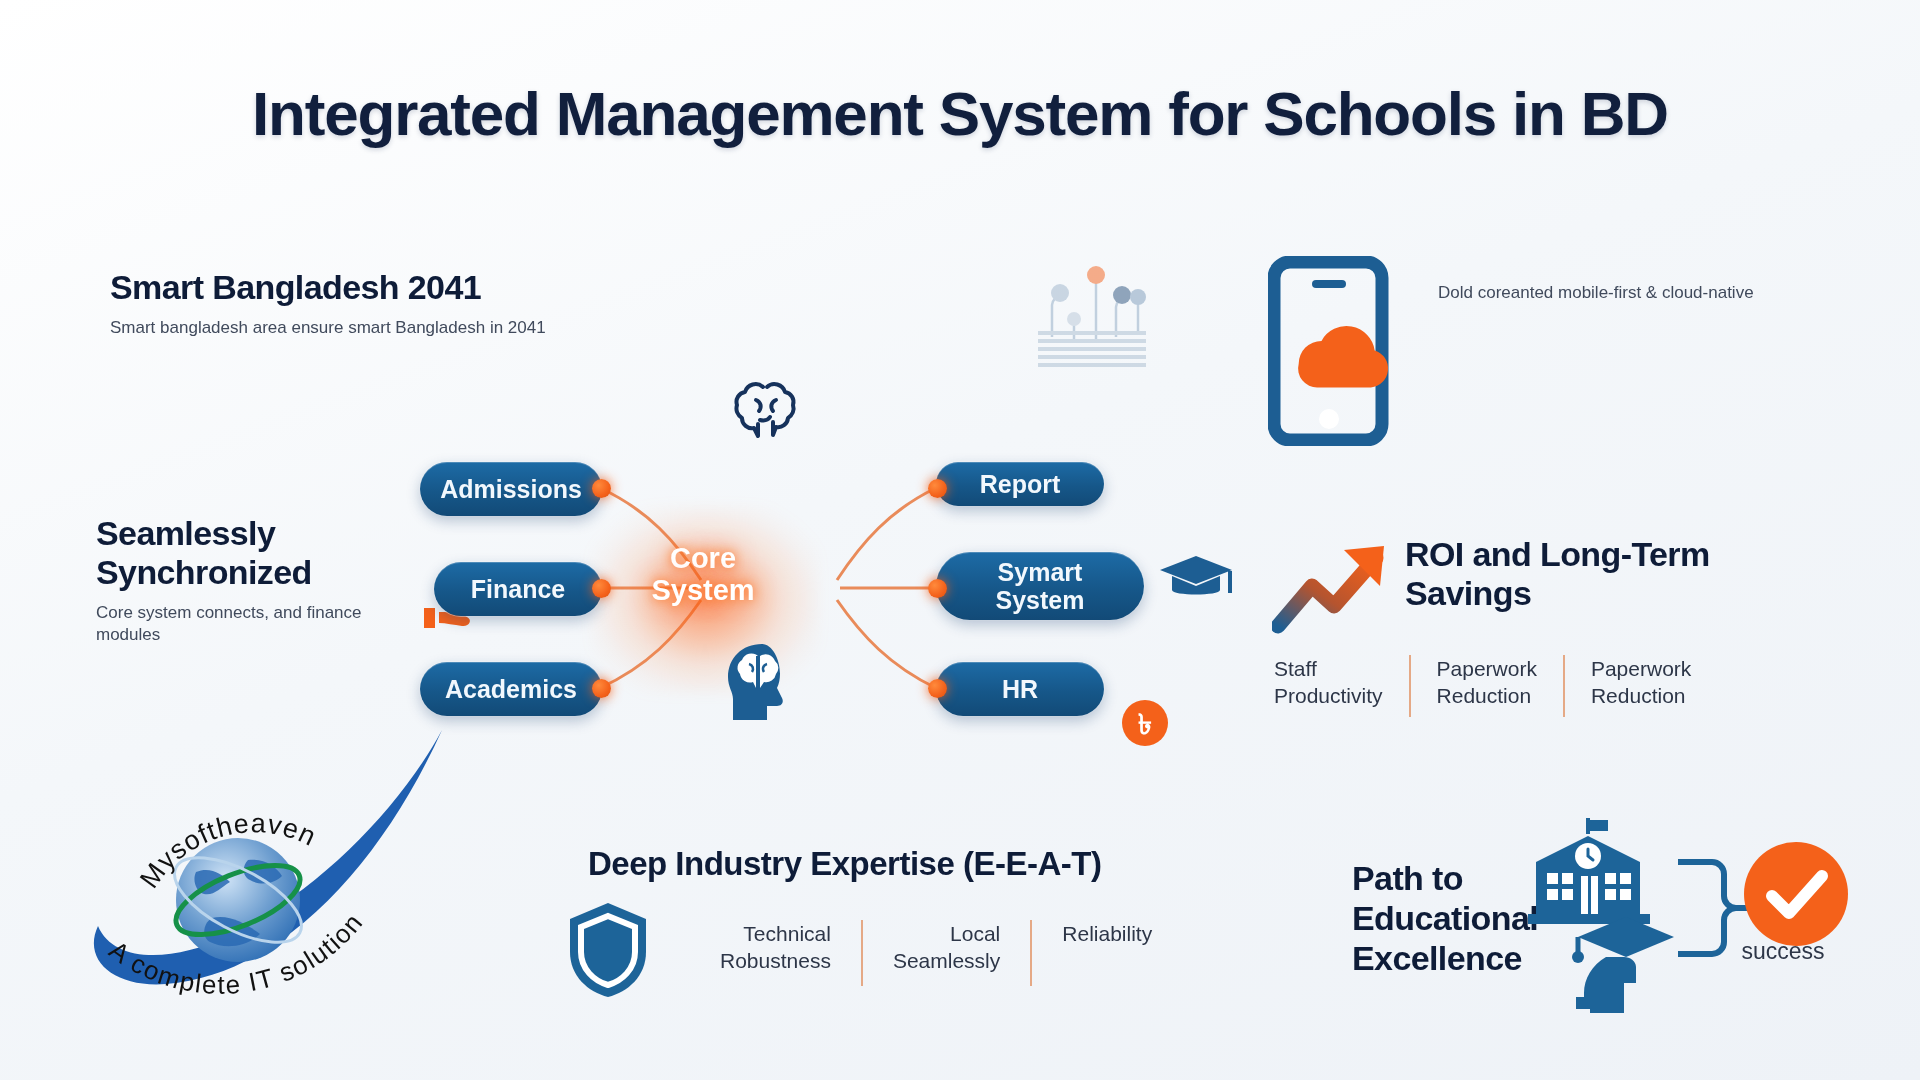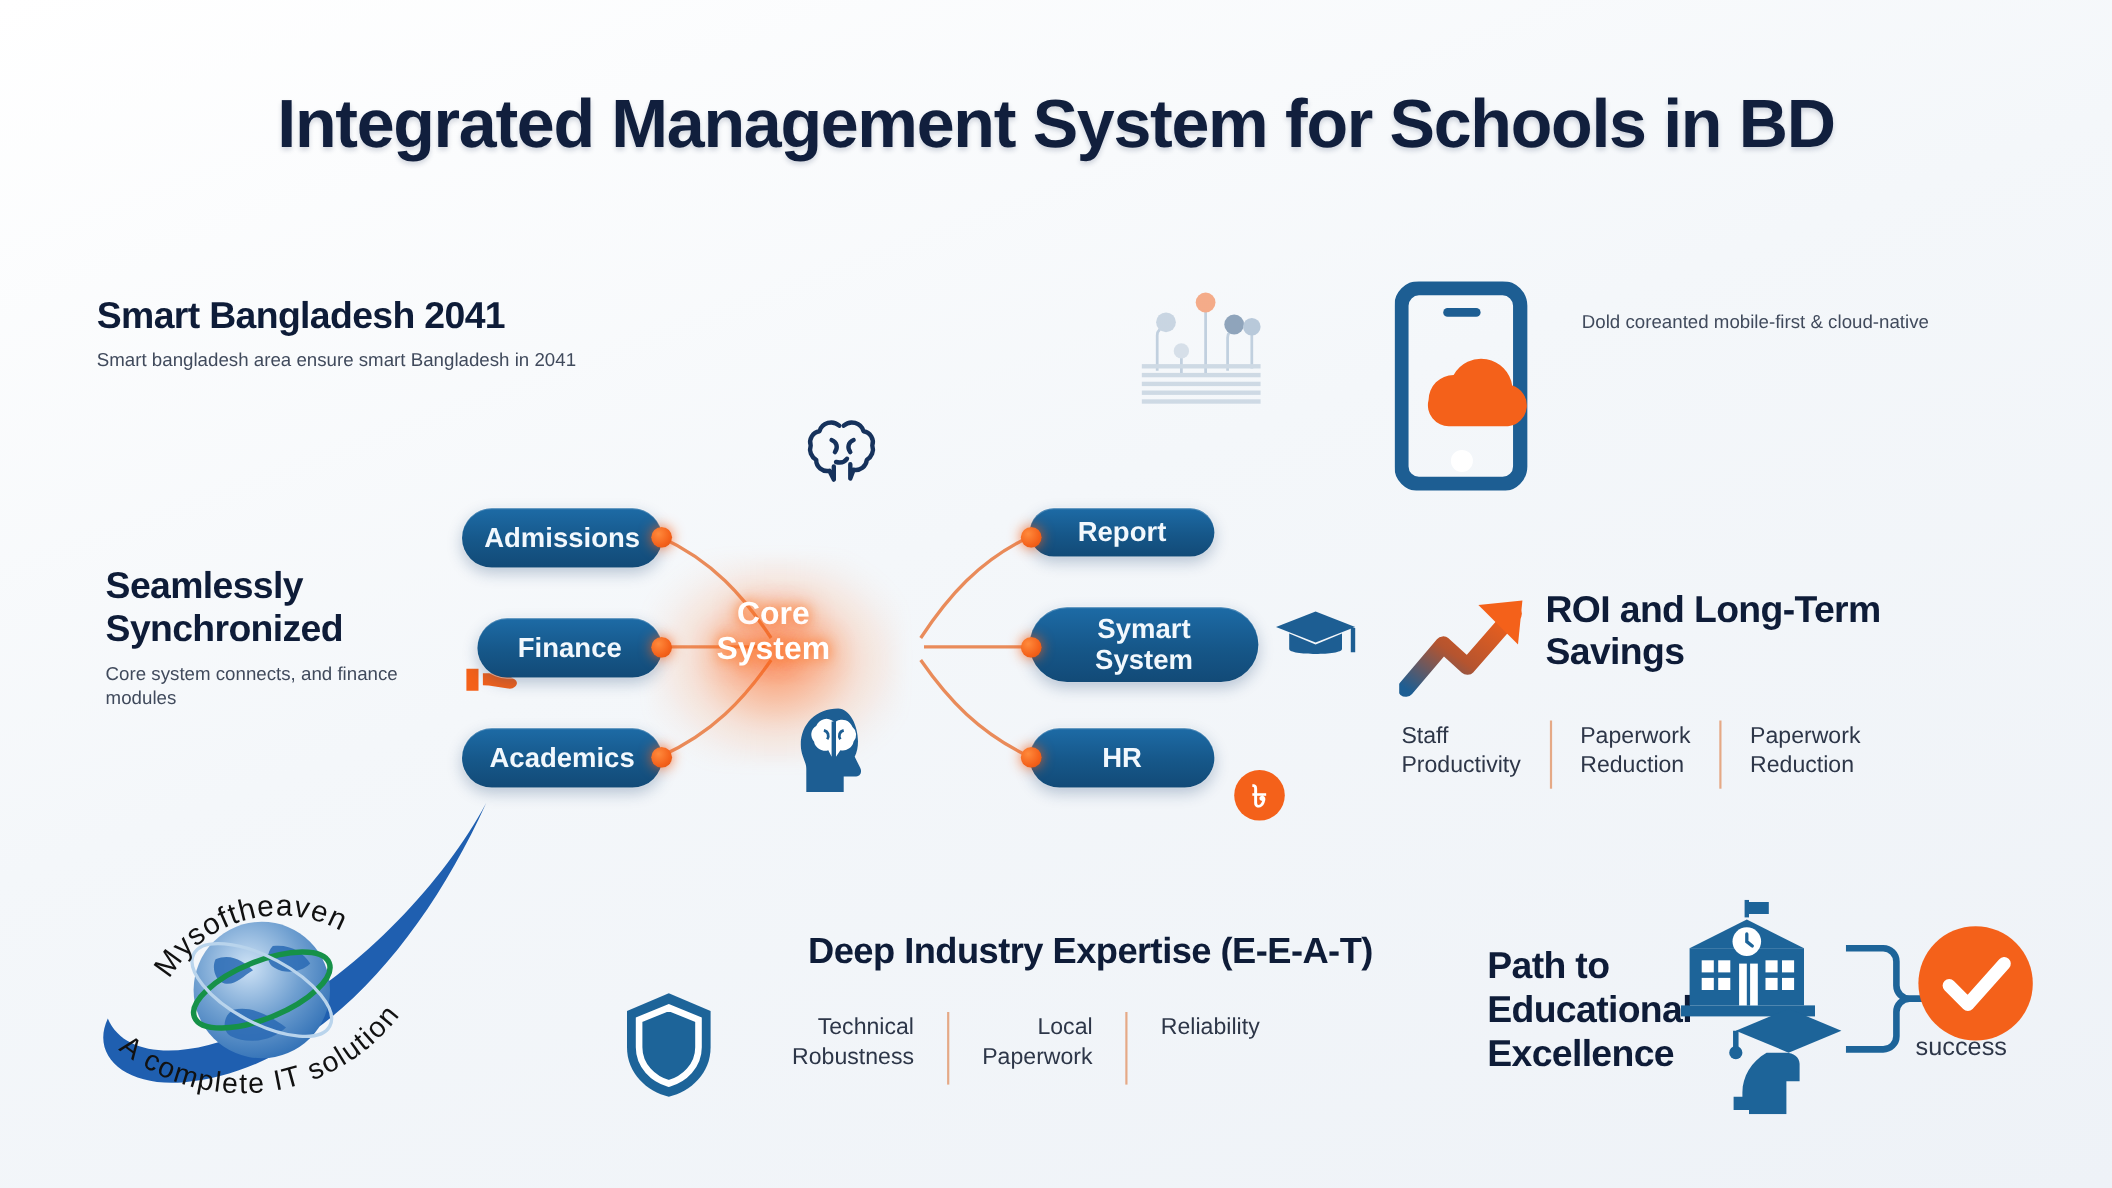--- a/index.html
+++ b/index.html
@@ -28,21 +28,21 @@
   .blk h2{
     margin:0;font-size:34px;font-weight:bold;line-height:1.14;
     color:#0e1c38;letter-spacing:-.6px;
   }
   .blk p{
     margin:10px 0 0;font-size:17px;line-height:1.35;
     color:#404a5c;font-weight:normal;
   }
 
   
-  #smart-bd{left:88px;top:268px;width:470px;}
+  #smart-bd{left:110px;top:268px;width:470px;}
 
   
   #seamless{left:96px;top:514px;width:330px;}
 
   
   #mobile{left:1438px;top:272px;width:400px;}
 
   
   #roi{left:1405px;top:535px;width:420px;}
   .stats{
@@ -50,21 +50,21 @@
   }
   .stat{
     font-size:21px;line-height:1.3;color:#2d3648;
     padding:0 26px;white-space:pre-line;
   }
   .stat:first-child{padding-left:0;}
   .divider{width:2px;background:#e5a986;align-self:stretch;}
   #roi-stats{left:1274px;top:655px;height:62px;}
 
   
-  #deep{position:absolute;left:588px;top:845px;width:660px;text-align:right;}
+  #deep{position:absolute;left:588px;top:845px;width:660px;text-align:left;}
   #deep h2{font-size:33px;font-weight:bold;color:#0e1c38;margin:0;letter-spacing:-.5px;}
   #deep-stats{left:690px;top:920px;height:66px;}
   #deep-stats .stat{padding:0 30px;text-align:right;}
 
   
   #path{left:1352px;top:858px;width:250px;}
   #path h2{font-size:34px;line-height:1.18;}
   .success-label{
     position:absolute;left:1718px;top:938px;width:130px;text-align:center;
     font-size:23px;color:#2d3648;
@@ -213,21 +213,21 @@
     <svg width="84" height="100" viewBox="0 0 84 100">
       <path d="M42 3 L80 19 V52 c0 24 -18 40 -38 45 C22 92 4 76 4 52 V19 Z" fill="#1d6499"></path>
       <path d="M42 16 L69 27 V52 c0 17 -13 29 -27 33 C28 81 15 69 15 52 V27 Z" fill="none" stroke="#ffffff" stroke-width="6"></path>
     </svg>
   </div>
   <div class="stats" id="deep-stats">
     <div class="stat">Technical
 Robustness</div>
     <div class="divider"></div>
     <div class="stat">Local
-Paperwork</div>
+Seamlessly</div>
     <div class="divider"></div>
     <div class="stat">Reliability</div>
   </div>
 
   <div class="blk" id="path">
     <h2>Path to Educational Excellence</h2>
   </div>
   <div class="ic" style="left:1528px;top:818px;">
     <svg width="122" height="110" viewBox="0 0 122 110">
       <rect x="58" y="0" width="4" height="16" fill="#1d6499"></rect>

